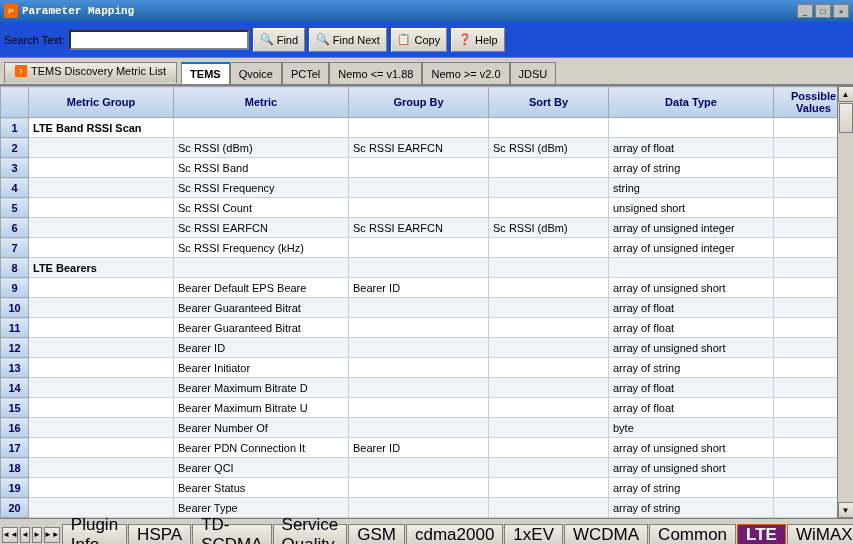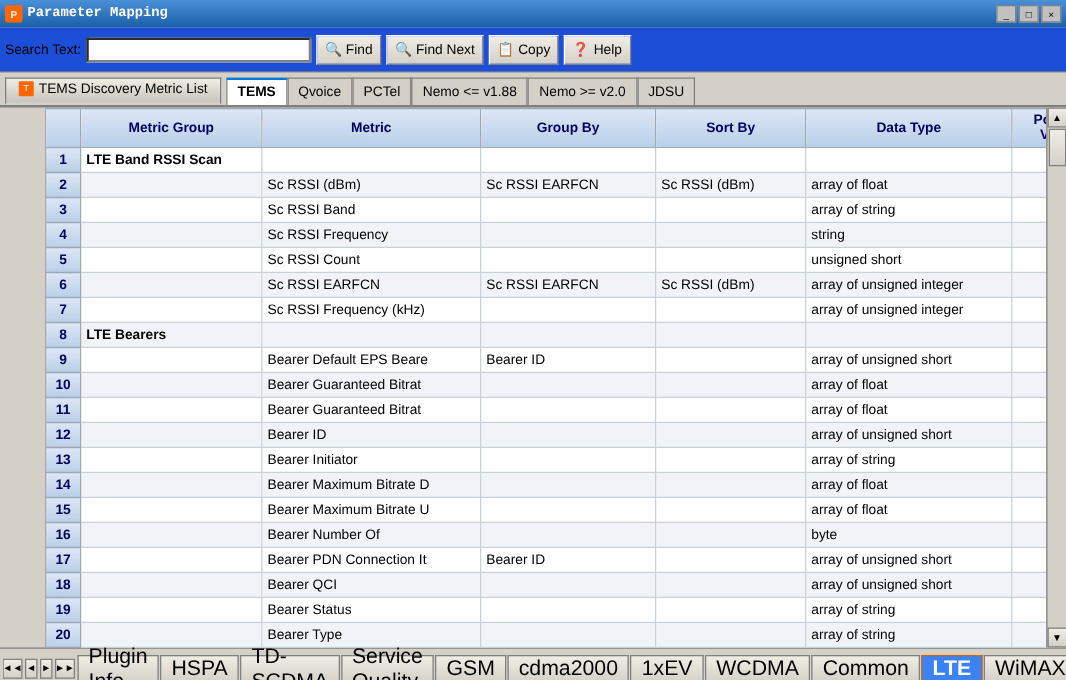--- a/index.html
+++ b/index.html
@@ -92,22 +92,21 @@
       gap: 4px;
       margin-right: 4px;
     }
     .tab-source-icon { width: 12px; height: 12px; background: #ff6600; border-radius: 1px; font-size: 7px; color: white; display: flex; align-items: center; justify-content: center; }
 
     
     .table-container {
       flex: 1;
       overflow-y: auto;
       overflow-x: hidden;
-      background: #ffffff;
-      margin-left: 36px;
+      background: #fef9c3;
     }
     table {
       width: 100%;
       border-collapse: collapse;
       table-layout: fixed;
     }
     thead th {
       background: linear-gradient(to bottom, #dce6f5, #b8cfe8);
       border: 1px solid #a0a8b0;
       padding: 3px 4px;
@@ -209,21 +208,21 @@
       background: linear-gradient(to bottom, #f0ede4, #d4d0c8);
       border: 1px solid #808080;
       border-bottom: none;
       cursor: pointer;
       font-size: 17px;
       display: flex;
       align-items: center;
       margin-right: 1px;
     }
     .bottom-tab.active {
-      background: #3b82f6;
+      background: #701a75;
       color: white;
       font-weight: bold;
       border-color: #cc6600;
     }
   </style>
 </head>
 <body>
 
 <div class="title-bar">
   <div class="title-bar-left">

